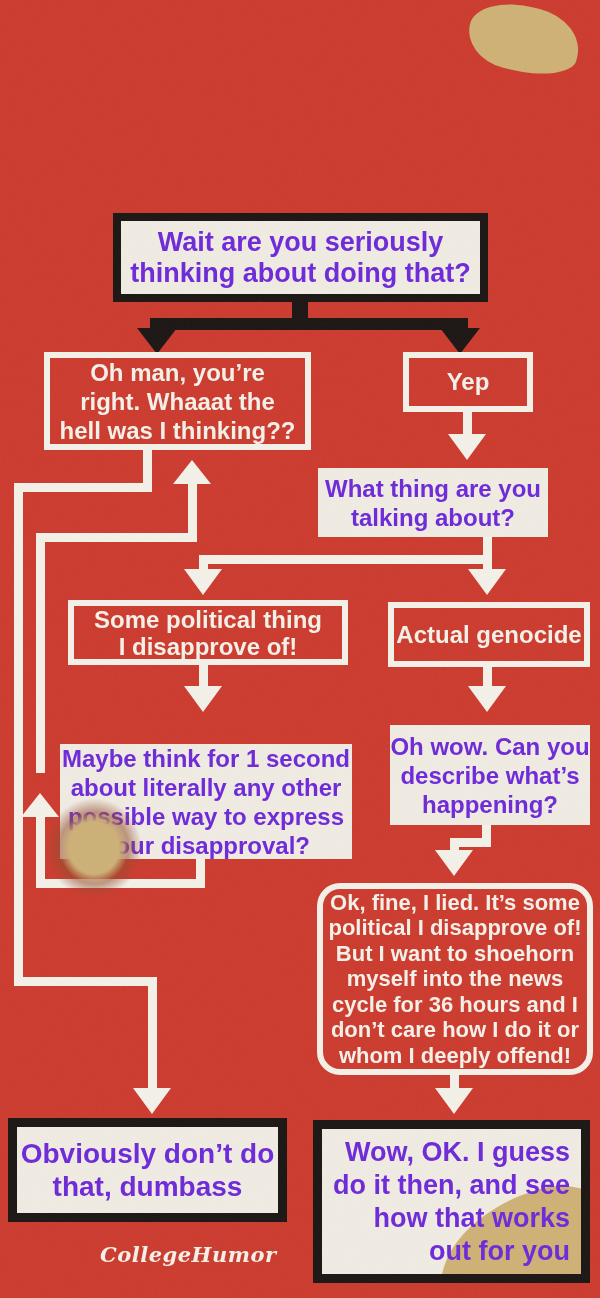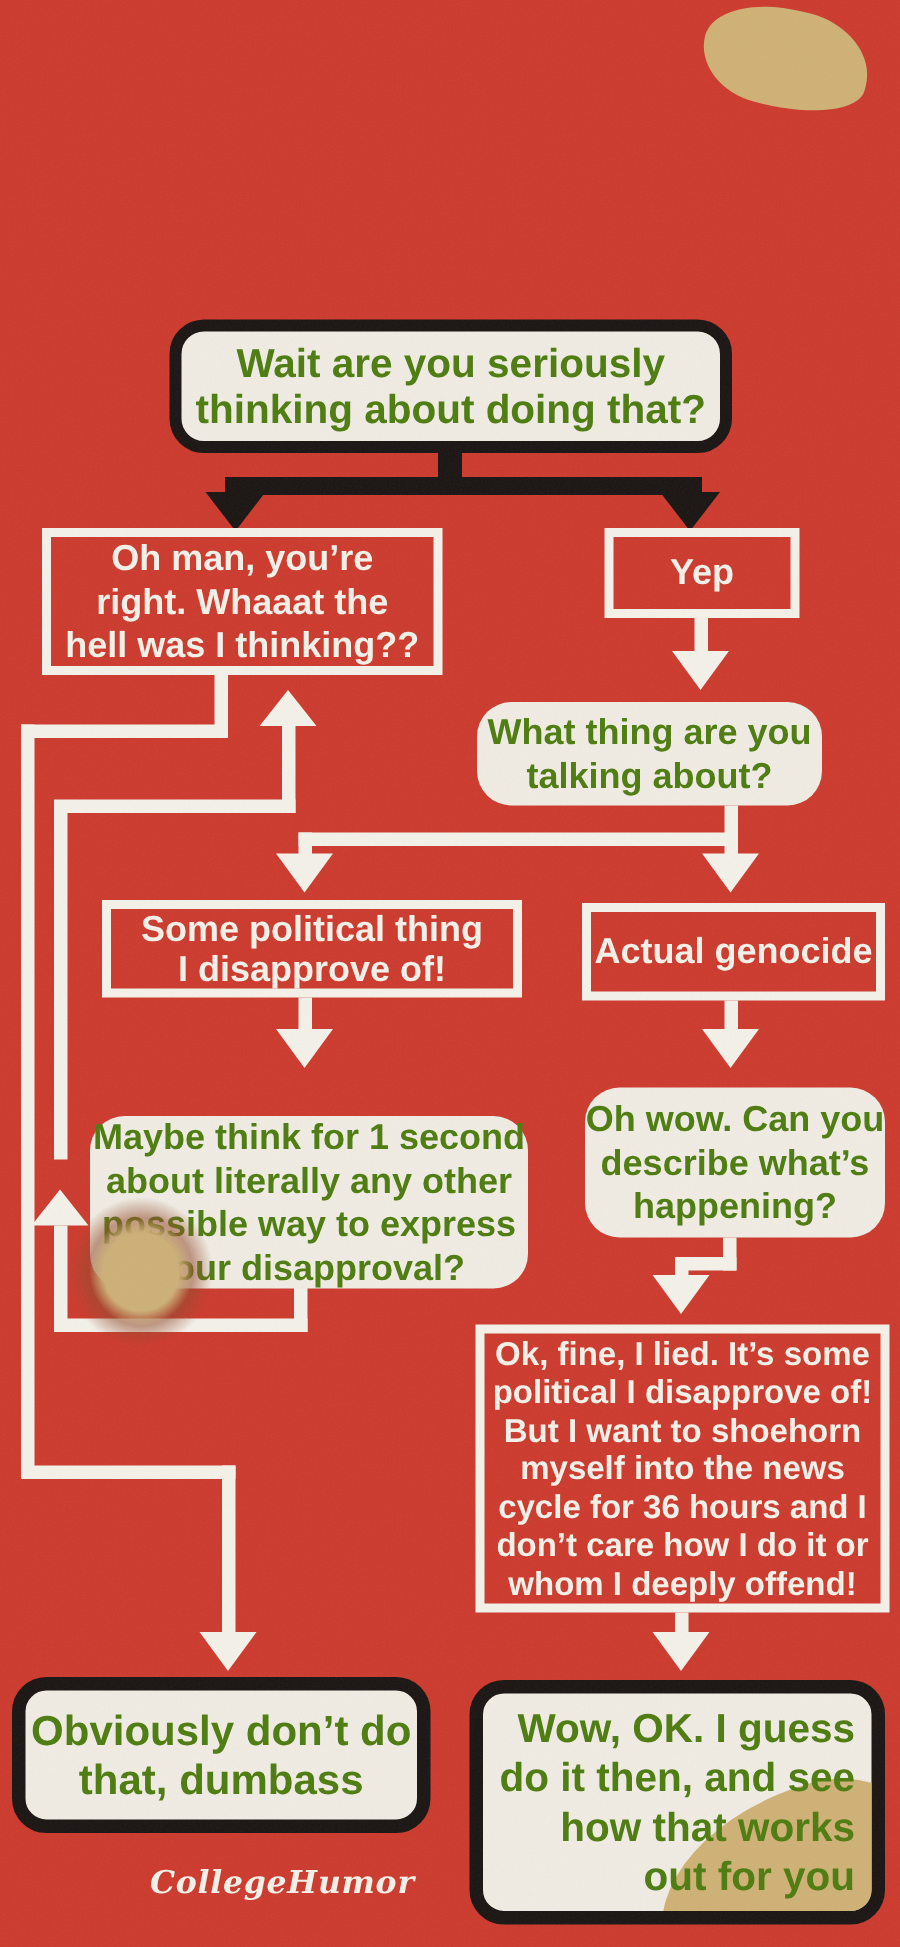--- a/index.html
+++ b/index.html
@@ -13,46 +13,46 @@
   .ln{position:absolute;background:#f4f1e9;}
   .ln.black{background:#1a1513;}
   .ah{position:absolute;width:0;height:0;}
   .ah.down{border-left:19px solid transparent;border-right:19px solid transparent;border-top:26px solid #f4f1e9;}
   .ah.up{border-left:19px solid transparent;border-right:19px solid transparent;border-bottom:24px solid #f4f1e9;}
   .ah.down.blk{border-left-width:20px;border-right-width:20px;border-top:26px solid #1a1513;}
   .box{
     position:absolute;display:flex;align-items:center;justify-content:center;
     text-align:center;white-space:pre-line;
   }
-  .whitebox{background:#f0ece3;color:#4d7c0f;border-radius:23px;}
+  .whitebox{background:#f0ece3;color:#6d28d9;}
   .blackborder{border:9px solid #1a1513;}
   .redbox{border:6px solid #f4f1e9;color:#f4f1e9;background:transparent;}
   .blob{position:absolute;}
   
   #titlebox{
     position:absolute;left:68px;top:22px;width:464px;height:166px;
     background:#f0ece3;border:10px solid #1a1513;overflow:hidden;
     display:flex;flex-direction:column;align-items:center;justify-content:center;
     color:#1d1916;text-align:center;
   }
   .title-line{font-size:35px;line-height:39px;letter-spacing:1px;z-index:2;}
   .title-gothic{
     font-family:"DejaVu Serif",serif;font-weight:bold;
     font-size:56px;line-height:60px;letter-spacing:-1px;z-index:2;
   }
   
   #node-wait{font-size:27px;line-height:31px;}
-  #node-ohman{font-size:24px;line-height:29px;}
+  #node-ohman{font-size:24px;line-height:29px;margin-left:16px;}
   #node-yep{font-size:24px;line-height:28px;}
   #node-whatthing{font-size:24px;line-height:29px;}
   #node-political{font-size:24px;line-height:27px;}
   #node-genocide{font-size:24px;line-height:27px;}
   #node-maybethink{font-size:24px;line-height:29px;}
   #node-ohwow{font-size:24px;line-height:29px;}
-  #node-okfine{font-size:22px;line-height:25.5px;}
+  #node-okfine{font-size:22px;line-height:25.5px;border-radius:23px;}
   #node-obviously{font-size:28px;line-height:33px;}
   #node-wowok{font-size:27px;line-height:33px;text-align:right;}
   #logo{
     position:absolute;left:100px;top:1242px;width:120px;
     color:#f4f1e9;font-family:"DejaVu Serif",serif;font-style:italic;
     font-weight:bold;font-size:21px;letter-spacing:0.5px;
   }
   #grain{position:absolute;left:0;top:0;pointer-events:none;z-index:50;}
 </style>
 </head>

